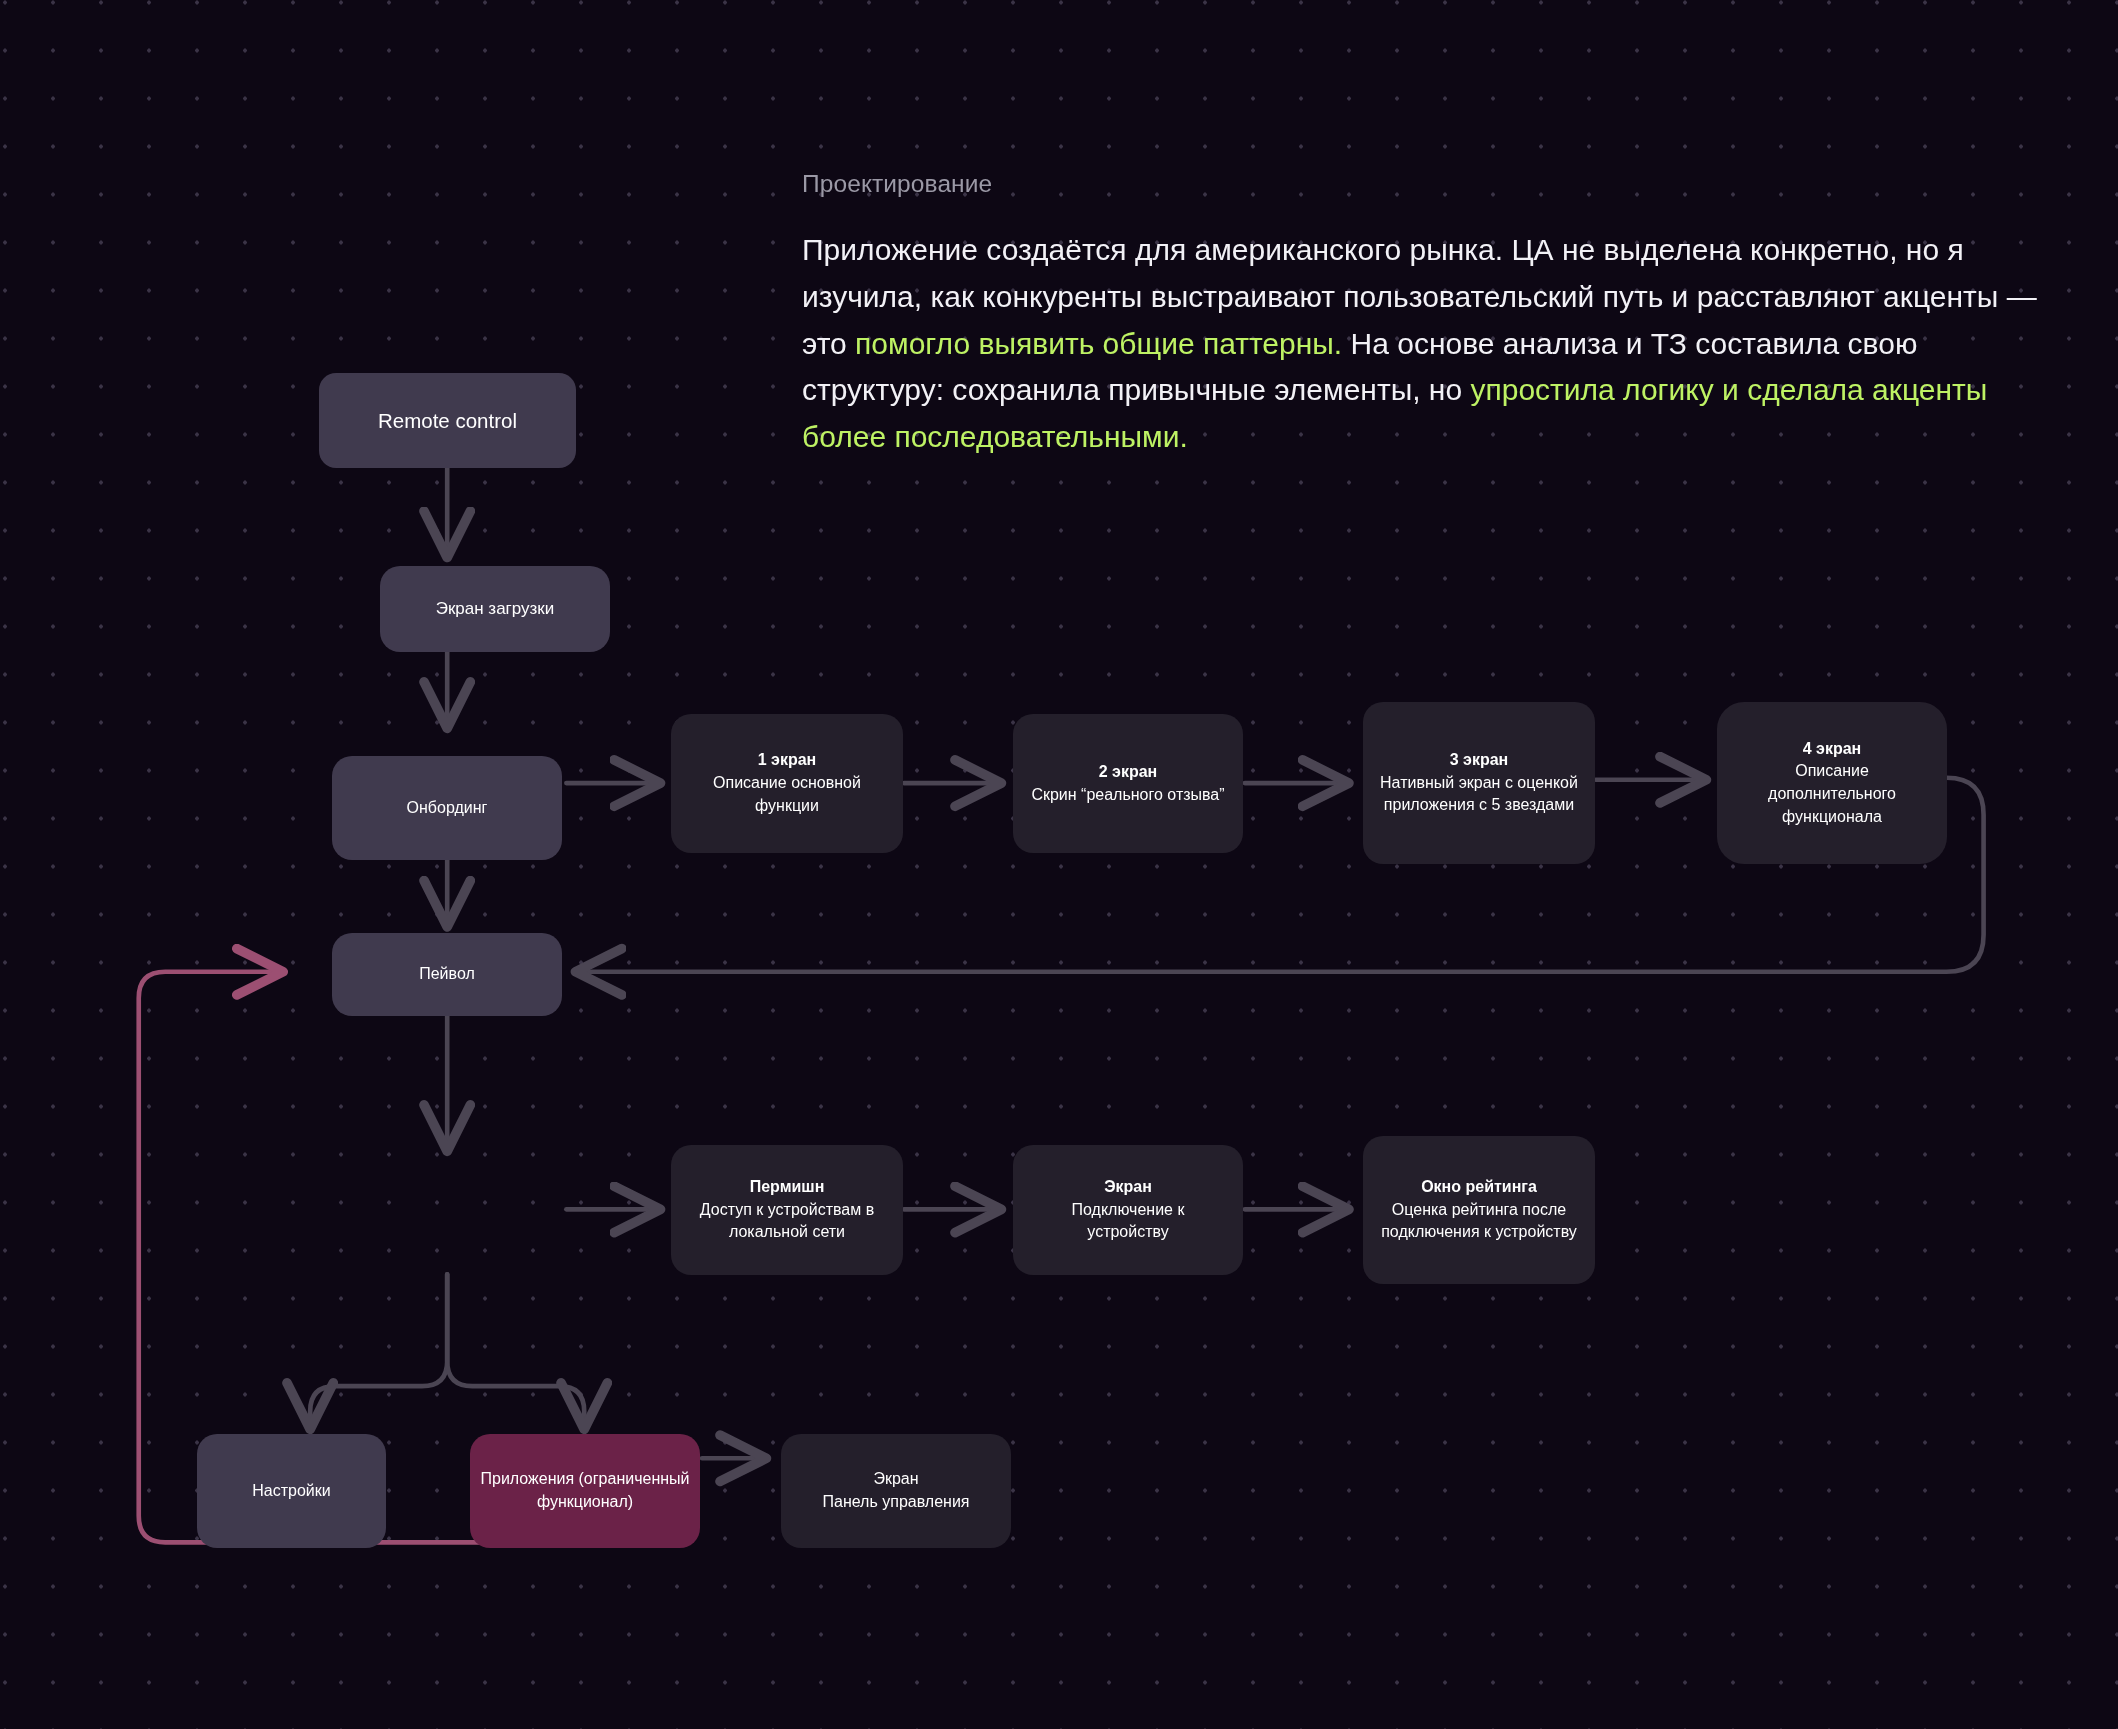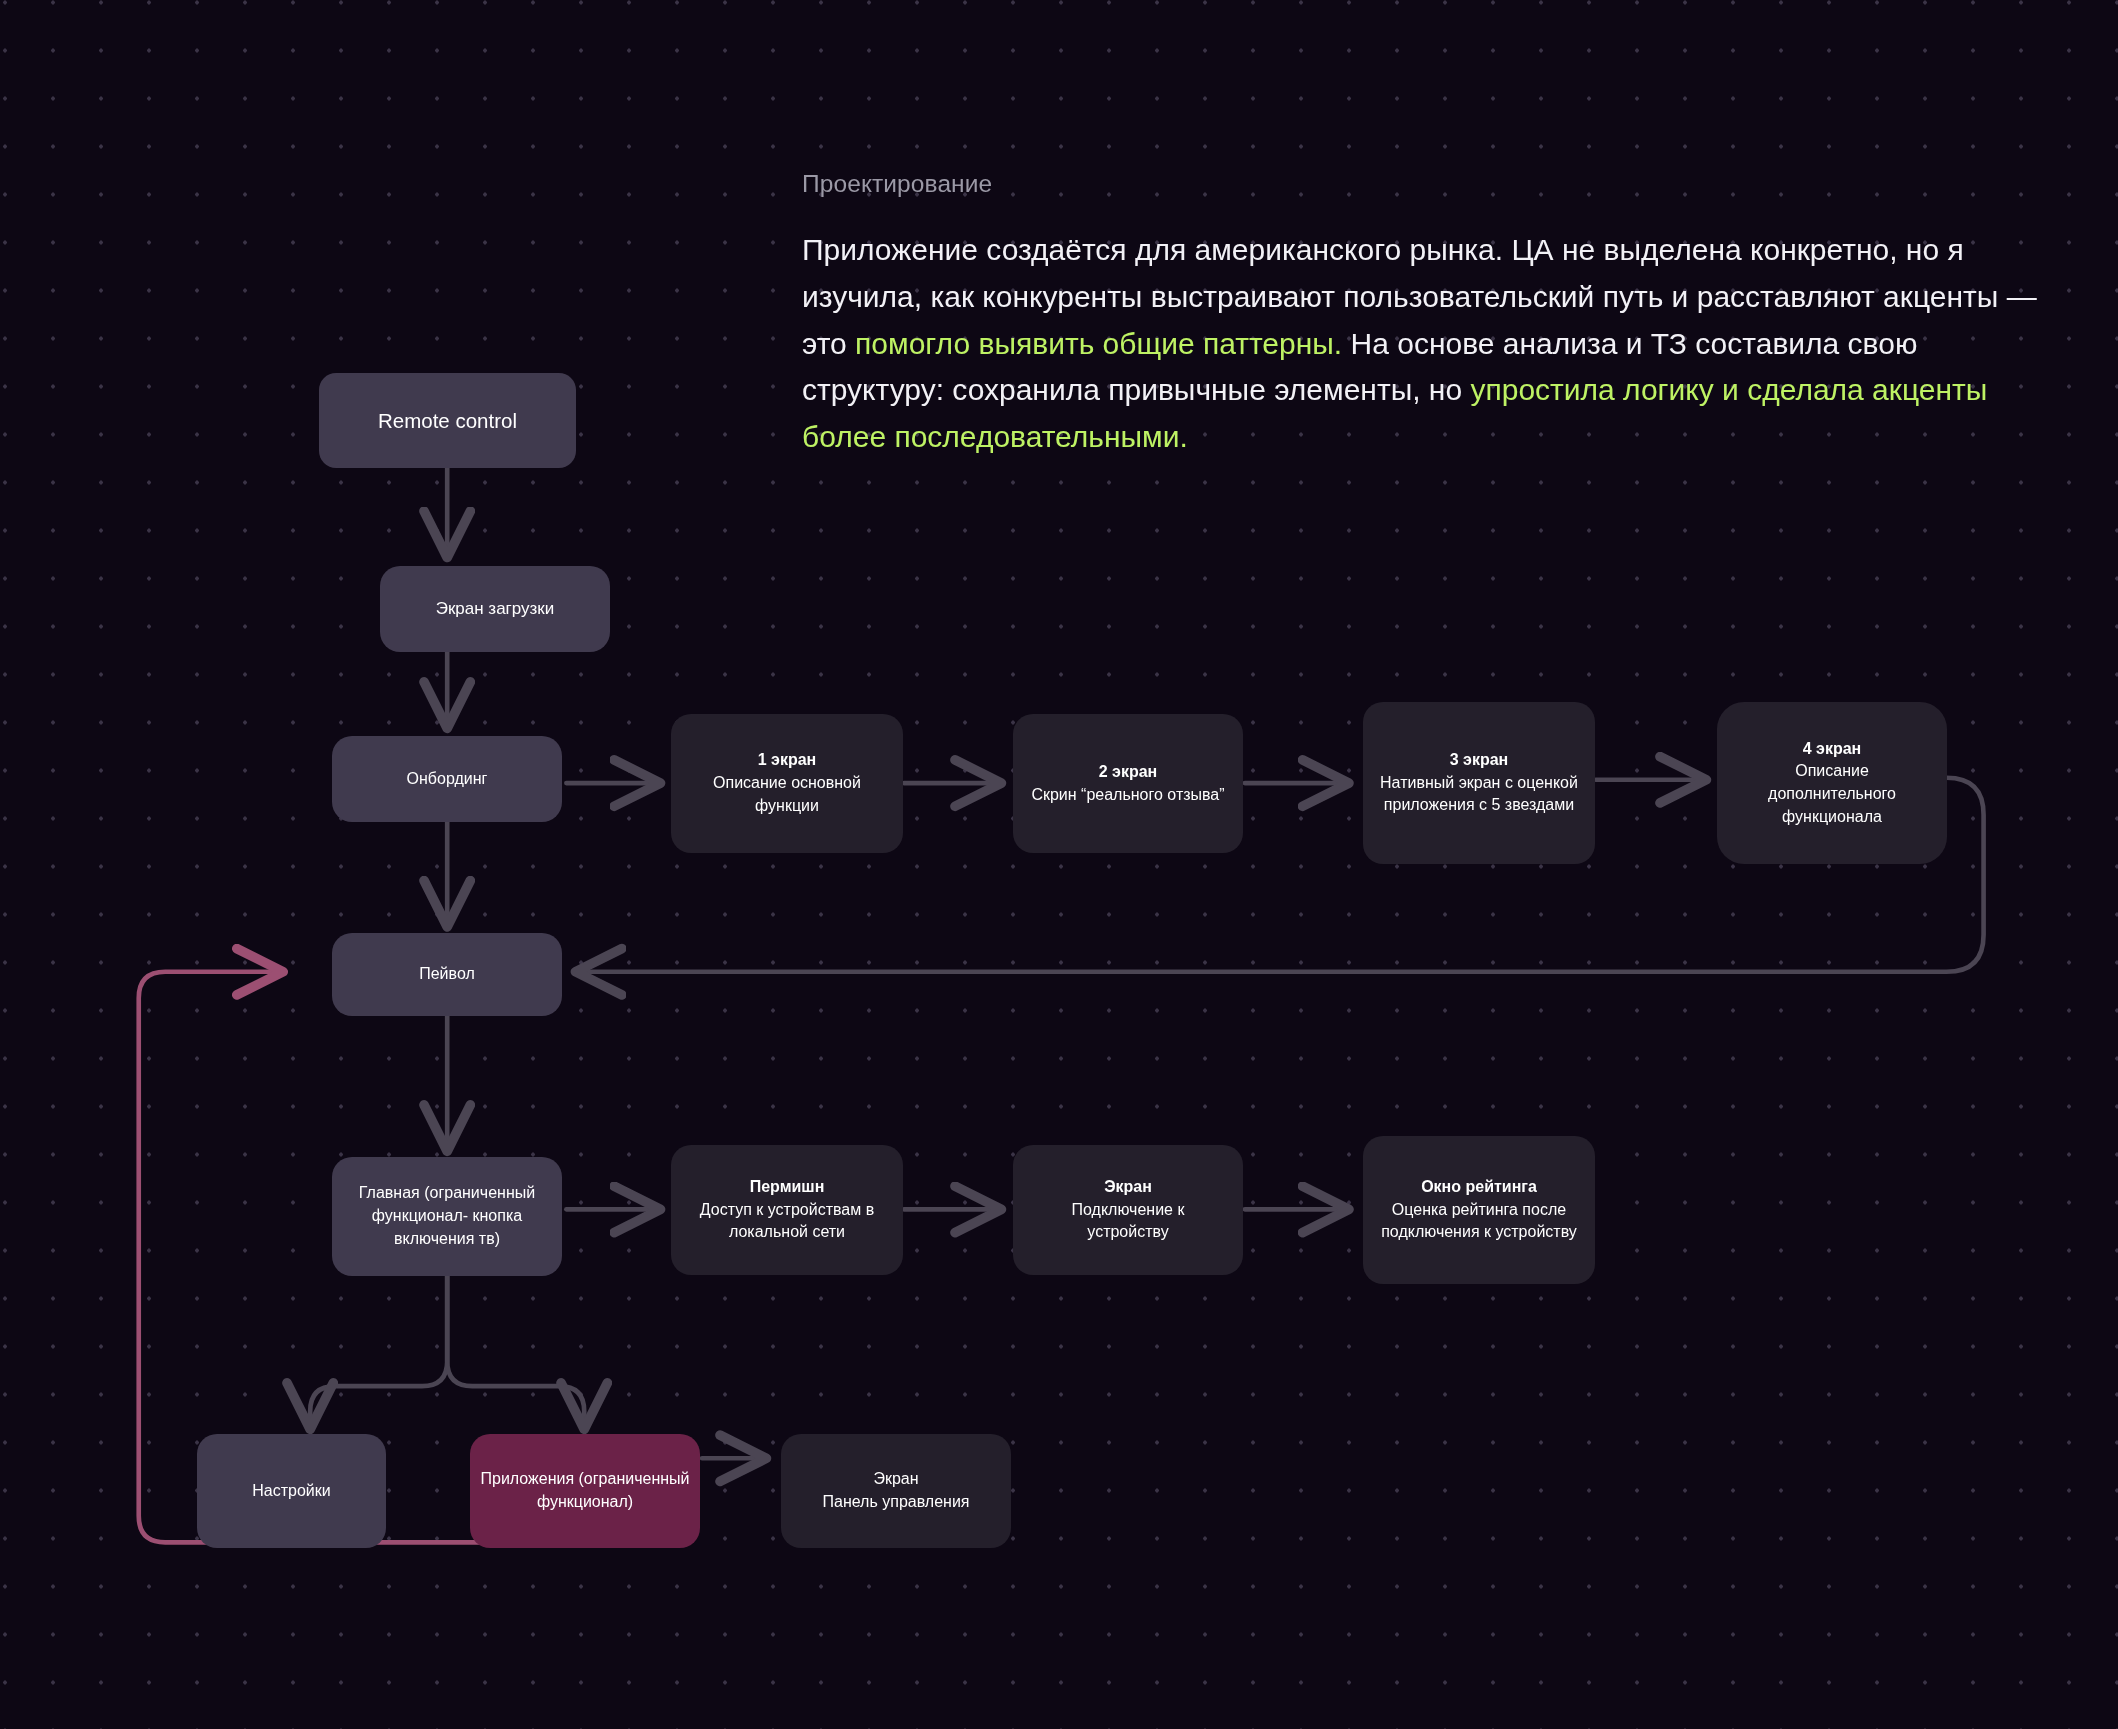--- a/index.html
+++ b/index.html
@@ -109,21 +109,21 @@
   </svg>
 
   <div class="node n-primary" style="left:319px;top:373px;width:257px;height:95px;border-radius:17px;font-size:20.5px;">
     <span>Remote control</span>
   </div>
 
   <div class="node n-primary" style="left:332px;top:566px;width:230px;height:86px;border-radius:20px;font-size:17px;margin-left:48px;">
     <span>Экран загрузки</span>
   </div>
 
-  <div class="node n-primary" style="left:332px;top:736px;width:230px;height:86px;border-radius:20px;font-size:16px;">
+  <div class="node n-primary" style="left:332px;top:756px;width:230px;height:104px;border-radius:20px;font-size:16px;">
     <span>Онбординг</span>
   </div>
 
   <div class="node n-card" style="left:671px;top:714px;width:232px;height:139px;border-radius:20px;font-size:16px;padding:0 17px;">
     <span>
       <span class="ttl">1 экран</span>
       <span class="sub">Описание основной функции</span>
     </span>
   </div>
 
@@ -145,23 +145,20 @@
     <span>
       <span class="ttl">4 экран</span>
       <span class="sub">Описание дополнительного функционала</span>
     </span>
   </div>
 
   <div class="node n-primary" style="left:332px;top:933px;width:230px;height:83px;border-radius:20px;font-size:16px;">
     <span>Пейвол</span>
   </div>
 
-  <div class="node n-primary" style="left:332px;top:1157px;width:230px;height:119px;border-radius:20px;font-size:16px;padding:0 14.6px;">
-    <span>Главная (ограниченный функционал- кнопка включения тв)</span>
-  </div>
 
   <div class="node n-card" style="left:671px;top:1145px;width:232px;height:130px;border-radius:20px;font-size:16px;padding:0 17px;">
     <span>
       <span class="ttl">Пермишн</span>
       <span class="sub">Доступ к устройствам в локальной сети</span>
     </span>
   </div>
 
   <div class="node n-card" style="left:1013px;top:1145px;width:230px;height:130px;border-radius:20px;font-size:16px;padding:0 17px;">
     <span>

